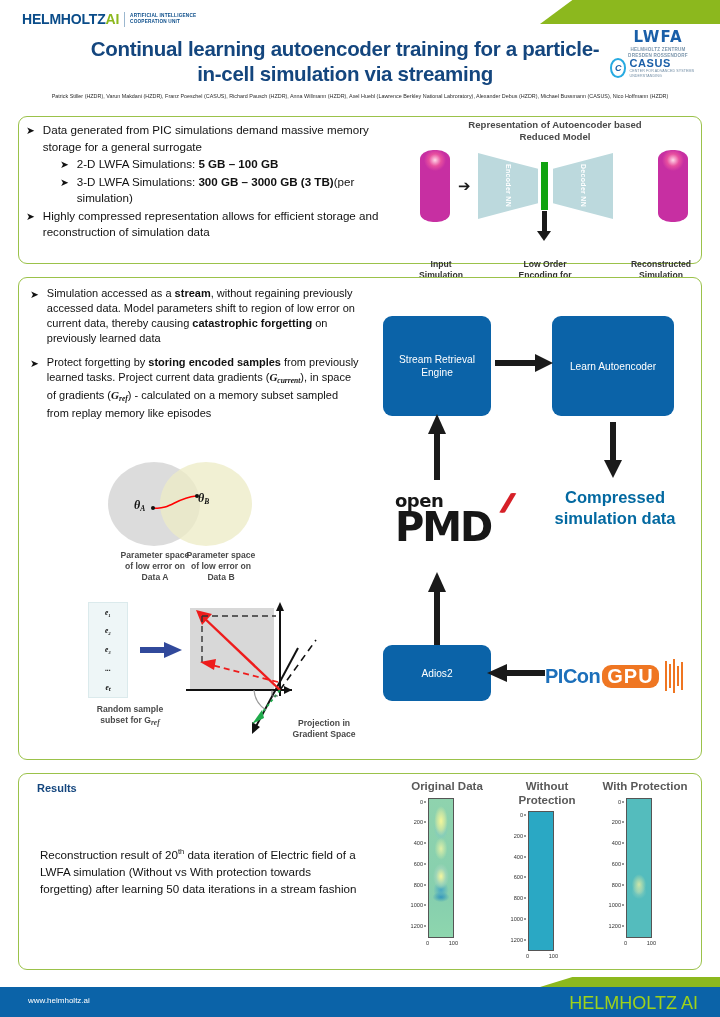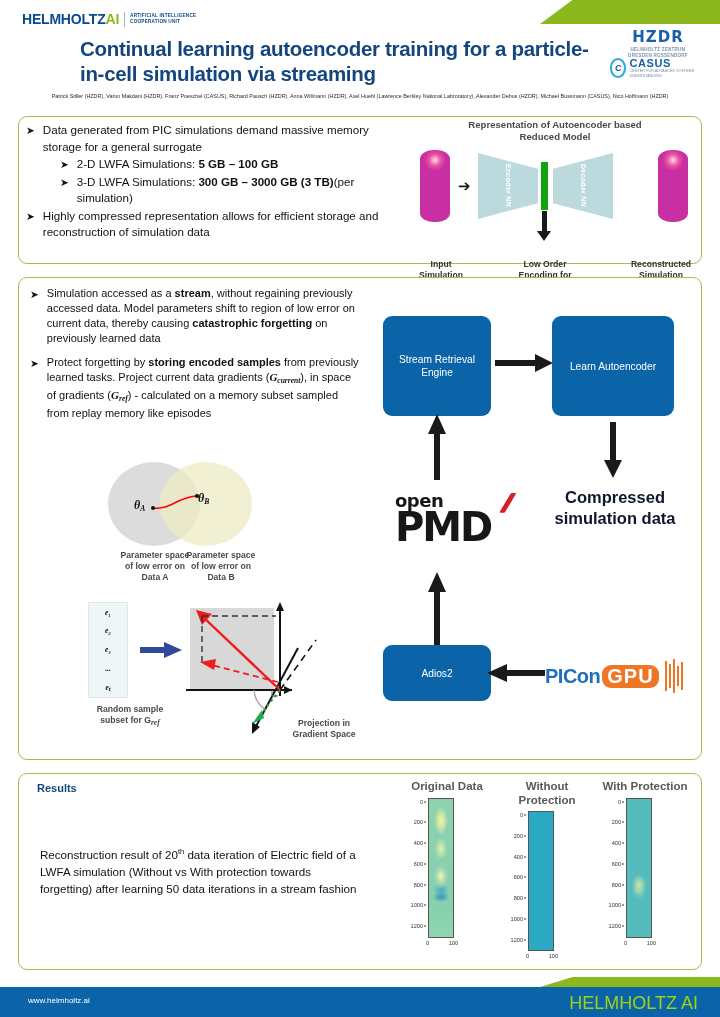--- a/index.html
+++ b/index.html
@@ -37,21 +37,21 @@
                display:flex; align-items:center; justify-content:center; gap:3px;}
   .casus-mark{ width:20px; height:20px; border-radius:50%;
                border:2px solid #27aae1; display:flex; align-items:center; justify-content:center;
                color:#1a5fa8; font-size:9px; font-weight:bold; font-style:italic;}
   .casus-txt{ text-align:left; }
   .casus-name{ font-size:11px; font-weight:bold; color:#1a5fa8; letter-spacing:.6px;}
   .casus-tag{ font-size:3.6px; color:#6f8ba3; letter-spacing:.1px; line-height:4.6px;}
 
   .poster-title{
     position:absolute; left:80px; top:36px; width:530px;
-    font-size:20.5px; line-height:25px;
+    text-align:center; font-size:20.5px; line-height:25px;
     font-weight:bold; color:#14467e;
     font-family:"Liberation Sans", sans-serif; letter-spacing:-0.3px;
   }
   .authors{
     position:absolute; left:18px; top:92px; width:684px;
     text-align:center; font-size:5.4px; line-height:8.2px; color:#2b2b2b;
   }
 
   
   .card{
@@ -148,21 +148,21 @@
   #openpmd{ position:absolute; left:395px; top:492px; width:118px; height:68px; }
   .opmd-open{ font-size:18px; font-weight:bold; color:#171717; letter-spacing:-.5px;
               line-height:17px; font-family:"DejaVu Sans", sans-serif;}
   .opmd-pmd{ font-size:40px; font-weight:bold; color:#171717; letter-spacing:-2px;
              line-height:36px; font-family:"DejaVu Sans", sans-serif;}
   .opmd-slash{ position:absolute; right:6px; top:0px; color:#d62128; font-size:26px;
                font-weight:bold; transform:skewX(-22deg); line-height:22px; letter-spacing:-6px;}
 
   #compressed{ position:absolute; left:540px; top:487px; width:150px;
                text-align:center; font-size:16.5px; line-height:21px;
-               font-weight:bold; color:#0f172a; }
+               font-weight:bold; color:#0369a1; }
 
   #picongpu{ position:absolute; left:545px; top:655px; width:150px; height:42px;
              display:flex; align-items:center; }
   .pg-picon{ font-size:20px; font-weight:bold; color:#1c6fba; letter-spacing:-.5px;}
   .pg-gpu{ font-size:20px; font-weight:bold; color:#ffffff; letter-spacing:1px;
            background:#ef7622; border-radius:9px; padding:0 5px; margin-left:2px;}
   .pg-bars{ display:flex; gap:2px; margin-left:6px; align-items:center; }
   .pg-bars i{ display:block; width:2px; background:#ef7622; }
 
   
@@ -223,21 +223,21 @@
   <div class="helmholtz-logo">
     <div class="hl-word"><span>HELMHOLTZ</span><span class="hl-ai">AI</span></div>
     <div class="hl-divider"></div>
     <div class="hl-sub">
       <div>ARTIFICIAL INTELLIGENCE</div>
       <div>COOPERATION UNIT</div>
     </div>
   </div>
 
   <div class="hzdr-logo">
-    <div class="hzdr-word">HZDR</div>
+    <div class="hzdr-word">LWFA</div>
     <div class="hzdr-sub"><span>HELMHOLTZ </span><span>ZENTRUM</span></div>
     <div class="hzdr-sub"><span>DRESDEN </span><span>ROSSENDORF</span></div>
   </div>
 
   <div class="casus-logo">
     <div class="casus-mark">C</div>
     <div class="casus-txt">
       <div class="casus-name">CASUS</div>
       <div class="casus-tag">CENTER FOR ADVANCED SYSTEMS UNDERSTANDING</div>
     </div>

